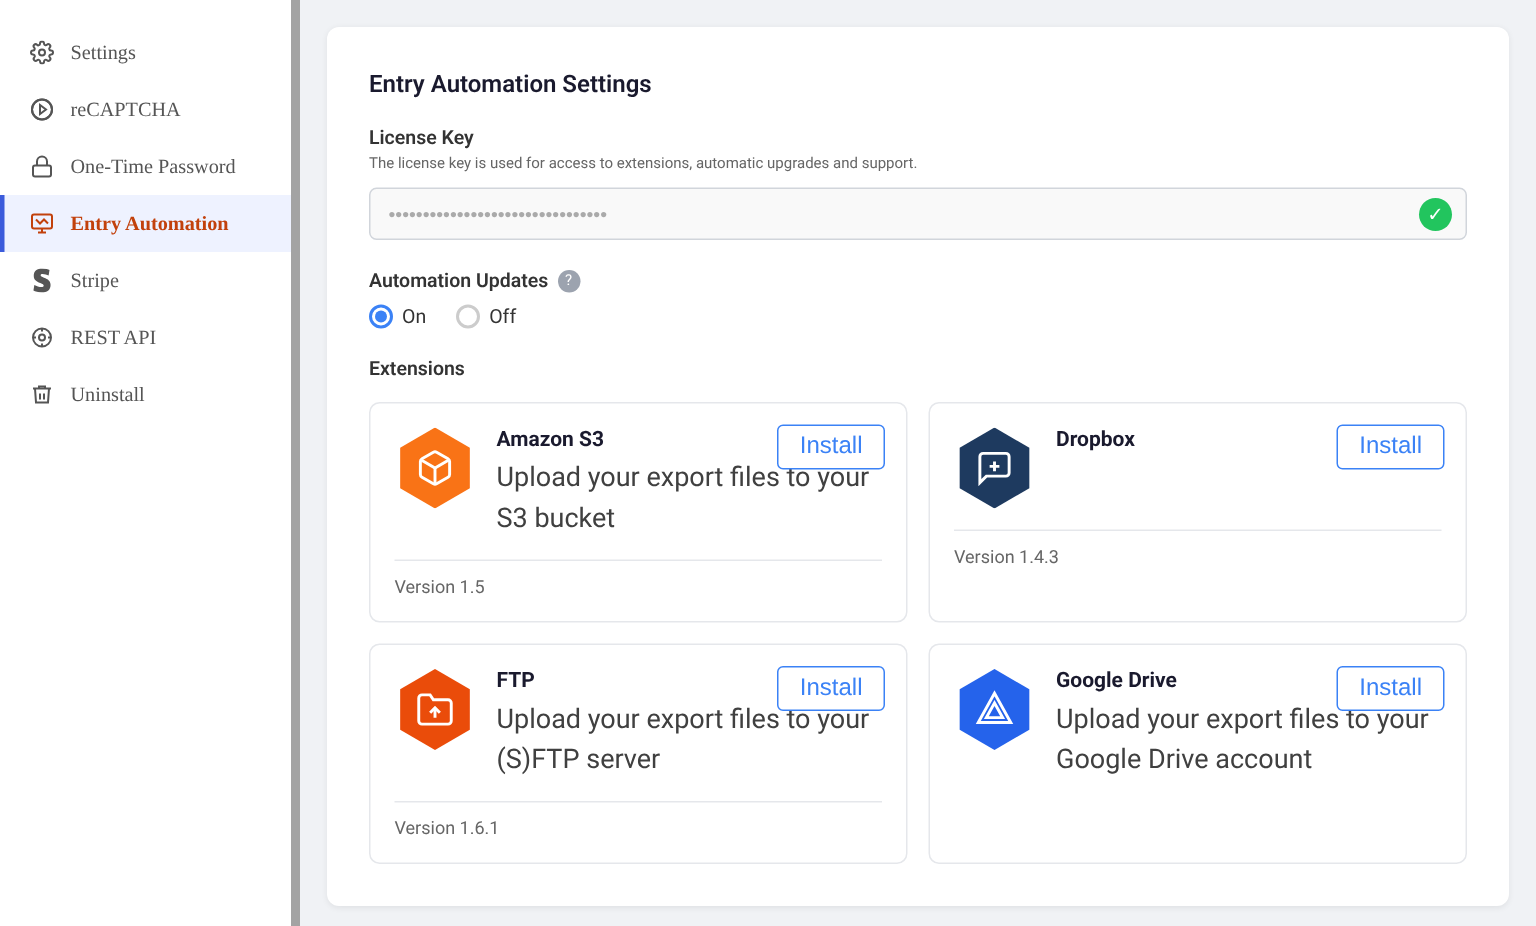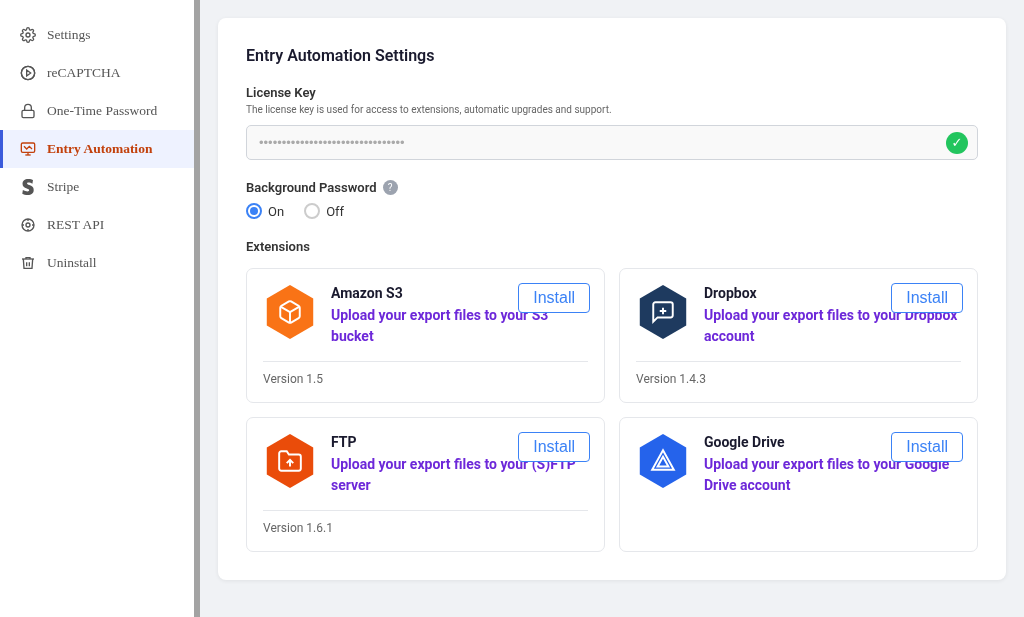--- a/index.html
+++ b/index.html
@@ -198,24 +198,23 @@
     .ext-info {
       flex: 1;
     }
     .ext-name {
       font-size: 14px;
       font-weight: 700;
       color: #1a1a2e;
       margin-bottom: 4px;
     }
     .ext-desc {
-      font-size: 14px;
-      color: #6d28d9;
+      font-size: 18px;
+      color: #404040;
       line-height: 1.5;
-      font-weight: bold;
     }
     .install-btn {
       position: absolute;
       top: 14px;
       right: 14px;
       padding: 5px 14px;
       border: 1px solid #3b82f6;
       border-radius: 4px;
       background: white;
       color: #3b82f6;
@@ -332,21 +331,21 @@
 
     <div class="section-label">License Key</div>
     <div class="section-desc">The license key is used for access to extensions, automatic upgrades and support.</div>
     <div class="license-input-wrapper">
       <input type="text" class="license-input" value="••••••••••••••••••••••••••••••••" readonly="" style="">
       <span class="license-check-icon">✓</span>
     </div>
 
     <div class="bg-updates-section">
       <div class="bg-updates-label-row">
-        <span class="bg-label">Background Password</span>
+        <span class="bg-label">Automation Updates</span>
         <span class="help-icon">?</span>
       </div>
       <div class="radio-group">
         <label class="radio-option">
           <span class="radio-circle checked"></span>
           <span>On</span>
         </label>
         <label class="radio-option">
           <span class="radio-circle"></span>
           <span>Off</span>
@@ -384,21 +383,20 @@
             <div class="hex-shape hex-navy">
               <svg width="26" height="26" viewBox="0 0 24 24" fill="none" stroke="white" stroke-width="1.8">
                   <path d="M21 15a2 2 0 0 1-2 2H7l-4 4V5a2 2 0 0 1 2-2h14a2 2 0 0 1 2 2z"></path>
                   <line x1="12" y1="8" x2="12" y2="14"></line>
                   <line x1="9" y1="11" x2="15" y2="11"></line>
                 </svg>
             </div>
           </div>
           <div class="ext-info">
             <div class="ext-name">Dropbox</div>
-            <div class="ext-desc">Upload your export files to your Dropbox account</div>
           </div>
         </div>
         <div class="ext-version">Version 1.4.3</div>
       </div>
 
       <div class="extension-card">
         <button class="install-btn">Install</button>
         <div class="extension-card-top">
           <div class="ext-icon">
             <div class="hex-shape hex-red-orange">

